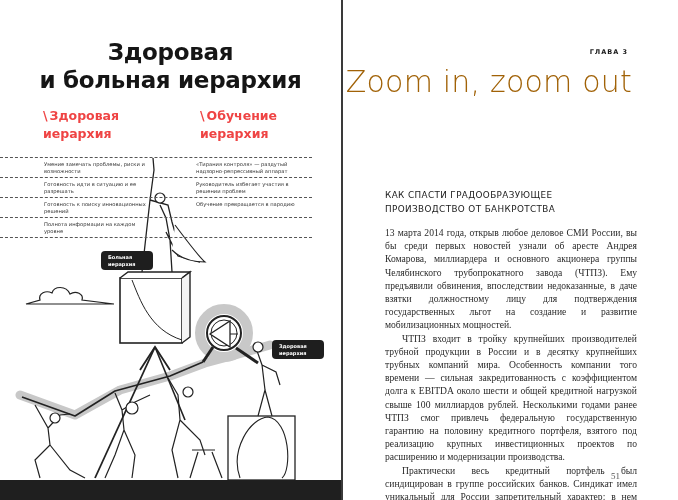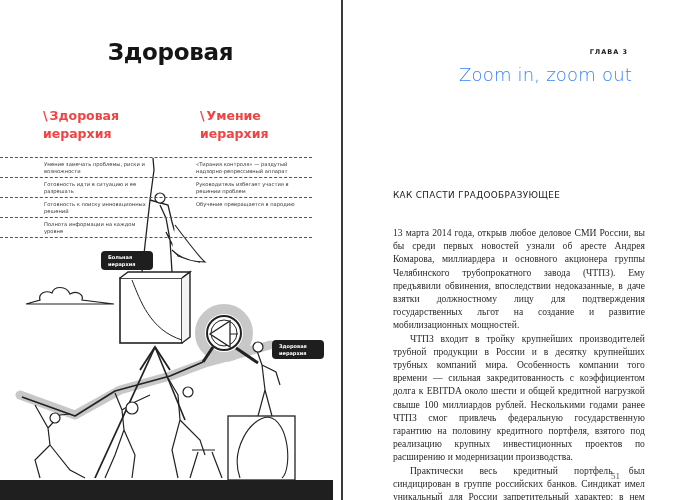--- a/index.html
+++ b/index.html
@@ -1,19 +1,19 @@
 <!DOCTYPE html>
 <html><head>
 <meta charset="utf-8">
 <style>
   * { box-sizing: border-box; margin: 0; padding: 0; }
   html, body { width: 678px; height: 500px; overflow: hidden; background: #fff; }
   body { position: relative; font-family: "DejaVu Sans", sans-serif; color: #1a1a1a; }
 
-  .spread { position: absolute; left: 0; top: 0; width: 678px; height: 500px; display: flex; gap: 8px; }
+  .spread { position: absolute; left: 0; top: 0; width: 678px; height: 500px; display: flex; }
   .page-left { position: relative; width: 341px; height: 500px; background: #fff; overflow: hidden; }
   .gutter { width: 2px; height: 500px; background: #3a3a3a; }
   .page-right { position: relative; width: 335px; height: 500px; background: #fff; overflow: hidden; }
 
   
   .left-title {
     position: absolute; left: 0; top: 38px; width: 341px; text-align: center;
     font-family: "DejaVu Sans", sans-serif; font-weight: bold; font-size: 23px; line-height: 28px;
     letter-spacing: -0.3px; color: #151515;
   }
@@ -39,21 +39,21 @@
   .floor { position: absolute; left: 0; top: 480px; width: 341px; height: 20px; background: #1f1f1f; }
 
   svg.illus { position: absolute; left: 0; top: 0; width: 341px; height: 500px; }
 
   
   .chapter-label {
     position: absolute; right: 50px; top: 48px; font-weight: bold; font-size: 6.5px; letter-spacing: 1px; color: #1a1a1a;
   }
   .chapter-title {
     position: absolute; right: 46px; top: 64px; font-family: "DejaVu Sans", sans-serif; font-weight: 200;
-    font-size: 18px; letter-spacing: 0.2px; color: #3b82f6; -webkit-text-stroke: 0;
+    font-size: 30px; letter-spacing: 0.2px; color: #a16207; -webkit-text-stroke: 0;
   }
   .section-head {
     position: absolute; left: 42px; top: 188px; width: 260px; font-weight: normal; font-size: 8.8px; line-height: 14px;
     letter-spacing: 0.4px; color: #1a1a1a;
   }
   .body-text {
     position: absolute; left: 42px; top: 226px; width: 252px; font-family: "Liberation Serif", serif;
     font-size: 9.6px; line-height: 13.2px; color: #2a2a2a; text-align: justify;
   }
   .body-text p { text-indent: 0; margin: 0; font-family: Liberation Serif, serif; }
@@ -112,28 +112,29 @@
         <path d="M168,378 L178,395 L180,420 L172,450 L178,478 M180,420 L200,440 L205,455 M192,450 L215,450 M198,452 L190,478 M212,452 L222,478"></path>
         <circle cx="188" cy="392" r="5" fill="#fff"></circle>
 
         <path d="M256,348 L262,365 L265,390 L258,416 M265,390 L272,416 M262,365 L276,372 L280,385"></path>
         <circle cx="258" cy="347" r="5" fill="#fff"></circle>
       </g>
     </svg>
 
     <div class="left-title">
       <span>Здоровая</span>
+      <span>и больная иерархия</span>
     </div>
 
     <div class="col-head h1">
       <span class="slash">\</span><span>Здоровая</span><br>
       <span>иерархия</span>
     </div>
     <div class="col-head h2">
-      <span class="slash">\</span><span>Умение</span><br>
+      <span class="slash">\</span><span>Обучение</span><br>
       <span>иерархия</span>
     </div>
 
     <div class="rows">
       <div class="row-line" style="top:0px;"></div>
       <div class="row-line" style="top:20px;"></div>
       <div class="row-line" style="top:40px;"></div>
       <div class="row-line" style="top:60px;"></div>
       <div class="row-line" style="top:80px;"></div>
 
@@ -154,20 +155,21 @@
   </div>
 
   <div class="gutter"></div>
 
   <div class="page-right">
     <div class="chapter-label">ГЛАВА 3</div>
     <div class="chapter-title">Zoom in, zoom out</div>
 
     <div class="section-head">
       <span>КАК СПАСТИ ГРАДООБРАЗУЮЩЕЕ</span><br>
+      <span>ПРОИЗВОДСТВО ОТ БАНКРОТСТВА</span>
     </div>
 
     <div class="body-text">
       <p>13 марта 2014 года, открыв любое деловое СМИ России, вы бы среди первых новостей узнали об аресте Андрея Комарова, миллиардера и основного акционера группы Челябинского трубопрокатного завода (ЧТПЗ). Ему предъявили обвинения, впоследствии недоказанные, в даче взятки должностному лицу для подтверждения государственных льгот на создание и развитие мобилизационных мощностей.</p>
       <p class="ind">ЧТПЗ входит в тройку крупнейших производителей трубной продукции в России и в десятку крупнейших трубных компаний мира. Особенность компании того времени — сильная закредитованность с коэффициентом долга к EBITDA около шести и общей кредитной нагрузкой свыше 100 миллиардов рублей. Несколькими годами ранее ЧТПЗ смог привлечь федеральную государственную гарантию на половину кредитного портфеля, взятого под реализацию крупных инвестиционных проектов по расширению и модернизации производства.</p>
       <p class="ind">Практически весь кредитный портфель был синдицирован в группе российских банков. Синдикат имел уникальный для России запретительный характер: в нем было запрещено буквально все, что не было разрешено в синдицированном кредитном договоре. Было зафиксировано множество ковенант,</p>
     </div>
 
     <div class="page-number">51</div>
   </div>

